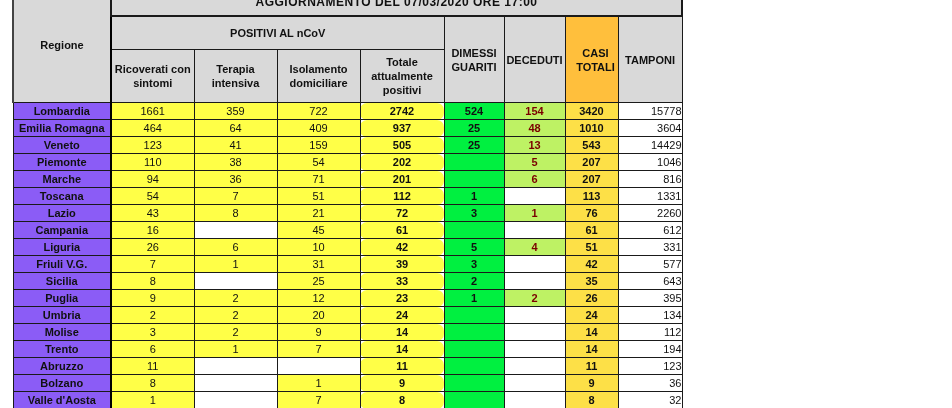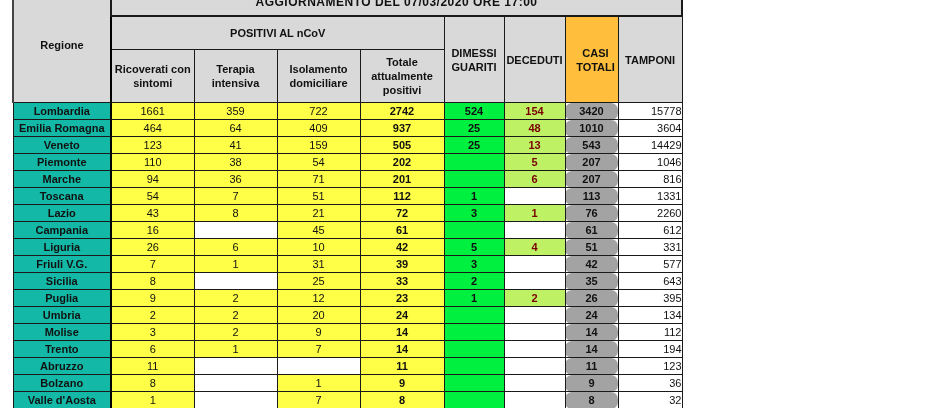--- a/index.html
+++ b/index.html
@@ -5,27 +5,27 @@
   html, body { margin:0; padding:0; background:#ffffff; }
   body { width:952px; height:408px; overflow:hidden; position:relative; font-family:"Liberation Sans", sans-serif; }
   .sheet { position:absolute; left:12px; top:-14px; }
   table { border-collapse:collapse; table-layout:fixed; }
   td, th { border:1px solid #1a1a1a; padding:0; text-align:center; vertical-align:middle; font-size:11px; color:#111; overflow:hidden; white-space:nowrap; }
   th { background:#d9d9d9; font-weight:bold; line-height:14px; white-space:normal; }
   .title { height:27px; font-size:12px; letter-spacing:0.5px; border-width:2px; }
   .grp { height:32px;margin-top:32px; }
   .sub { height:52px; }
   tbody td { height:16px; line-height:16px; }
-  .reg { background:#14b8a6; font-weight:bold; }
+  .reg { background:#8b5cf6; font-weight:bold; }
   .y { background:#ffff47; }
-  .tot { background:#ffff47; font-weight:bold; }
+  .tot { background:#ffff47; font-weight:bold;border-radius:7px; }
   .g { background:#00f040; font-weight:bold; }
   .r { background:#bef264; color:#7a0000; font-weight:bold; }
   .w { background:#ffffff; }
-  .o { background:#a3a3a3; font-weight:bold;border-radius:7px; }
+  .o { background:#fde047; font-weight:bold; }
   .tp { background:#ffffff; font-weight:normal;text-align:right; }
   th.casi { background:#ffbf3c;padding-left:8px; }
   .thick-l { border-left:2px solid #000; }
 </style>
 </head>
 <body>
 
 <div class="sheet">
 <table>
   <colgroup>

